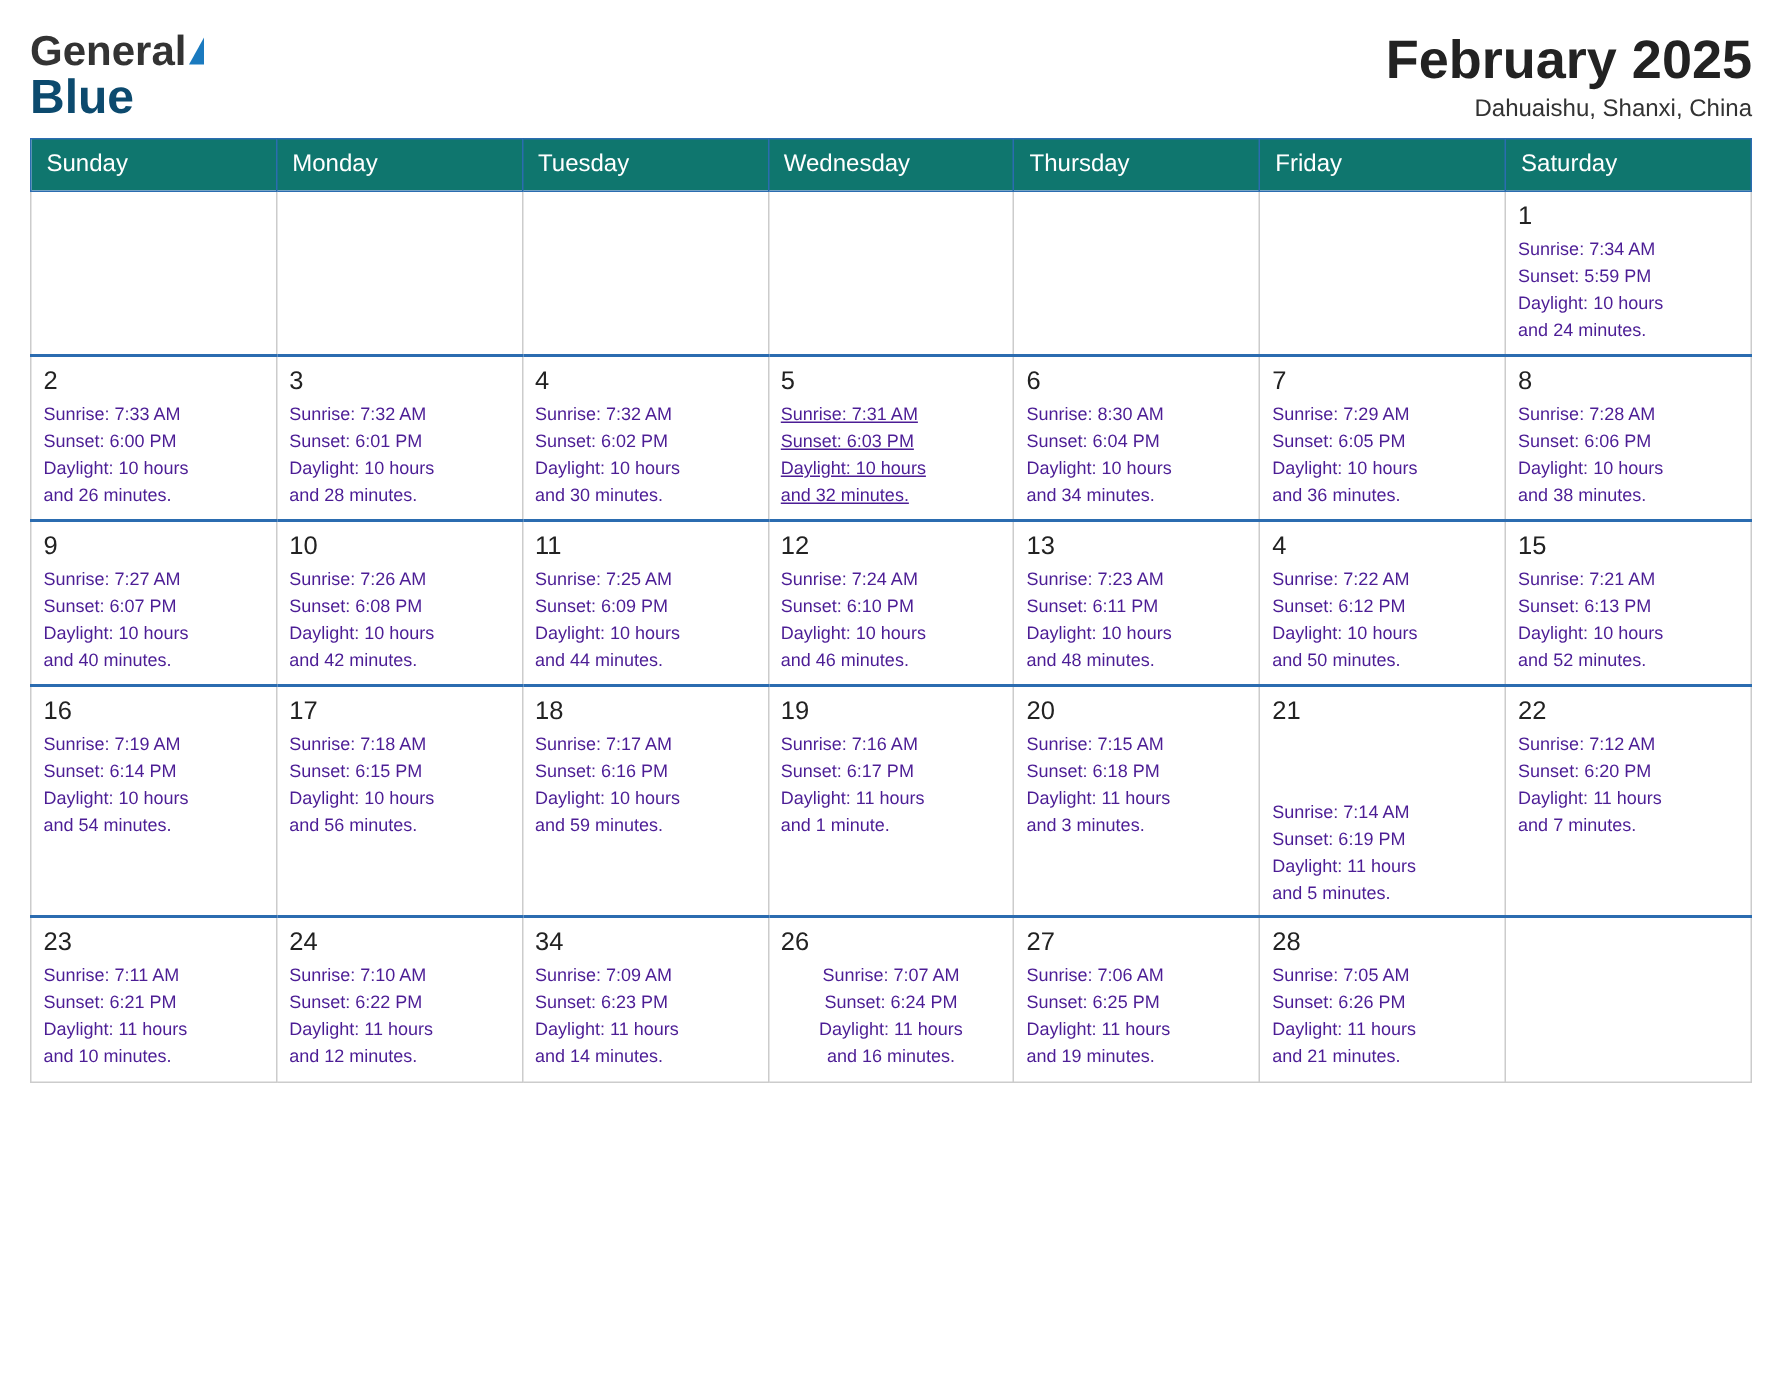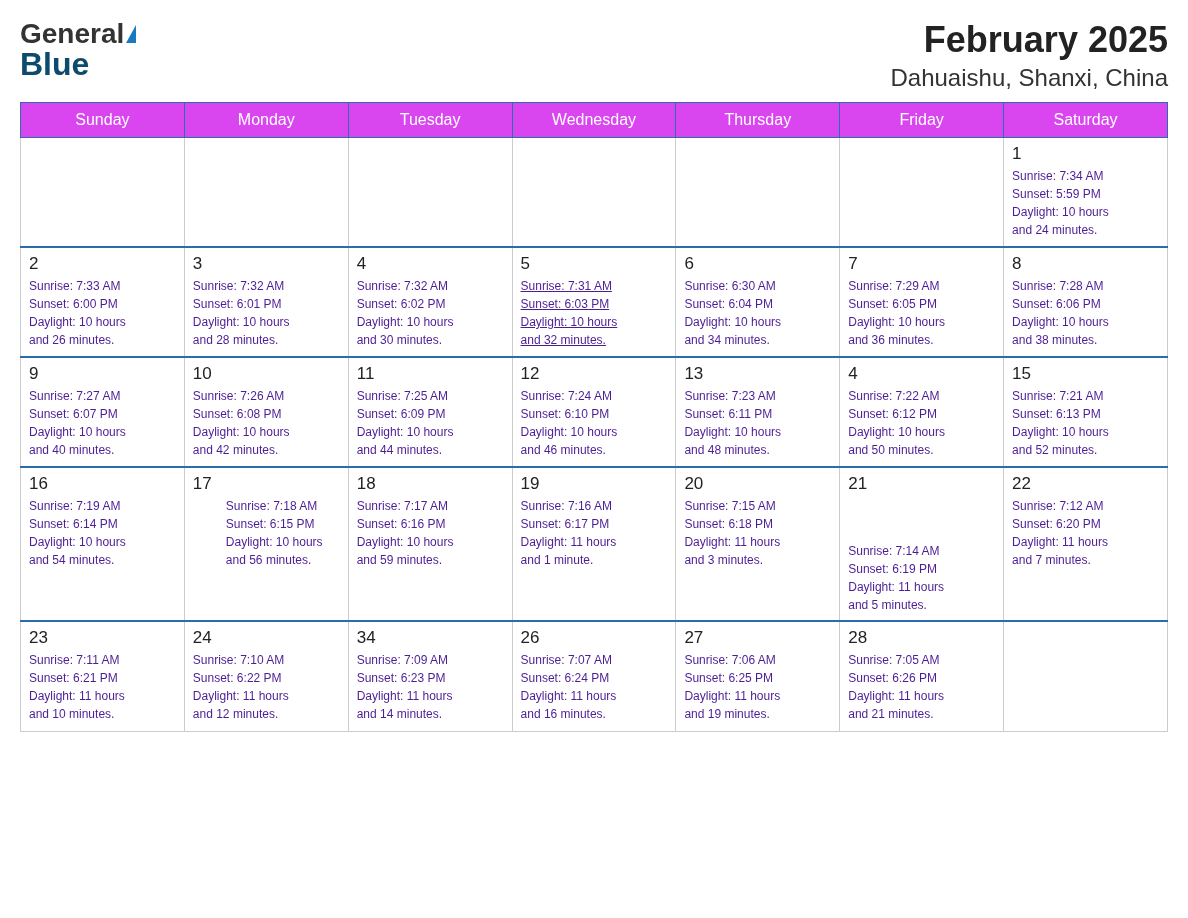--- a/index.html
+++ b/index.html
@@ -47,36 +47,36 @@
     .title-block {
       text-align: right;
     }
     .month-title {
       font-size: 36px;
       font-weight: bold;
       color: #222;
       line-height: 1.1;
     }
     .location-title {
-      font-size: 24px;
+      font-size: 16px;
       color: #333;
       margin-top: 4px;
     }
     .calendar {
       width: 100%;
       border-collapse: collapse;
       margin-top: 10px;
     }
     .calendar th {
-      background-color: #d946ef;
+      background-color: #0f766e;
       color: #fff;
       font-size: 16px;
       font-weight: normal;
       padding: 8px 10px;
-      text-align: center;
+      text-align: left;
       border: 1px solid #2b6cb0;
     }
     .calendar td {
       vertical-align: top;
       border: 1px solid #ccc;
       padding: 6px 8px;
       width: 14.28%;
       min-height: 110px;
       height: 110px;
     }
@@ -168,21 +168,21 @@
         </td>
         <td>
           <span class="day-num">5</span>
           <div class="day-info" style="white-space: pre-line; text-decoration: underline;">Sunrise: 7:31 AM
 Sunset: 6:03 PM
 Daylight: 10 hours
 and 32 minutes.</div>
         </td>
         <td>
           <span class="day-num">6</span>
-          <div class="day-info" style="white-space: pre-line;">Sunrise: 6:30 AM
+          <div class="day-info" style="white-space: pre-line;">Sunrise: 8:30 AM
 Sunset: 6:04 PM
 Daylight: 10 hours
 and 34 minutes.</div>
         </td>
         <td>
           <span class="day-num">7</span>
           <div class="day-info" style="white-space: pre-line;">Sunrise: 7:29 AM
 Sunset: 6:05 PM
 Daylight: 10 hours
 and 36 minutes.</div>
@@ -249,21 +249,21 @@
       <tr class="row-separator">
         <td>
           <span class="day-num">16</span>
           <div class="day-info" style="white-space: pre-line;">Sunrise: 7:19 AM
 Sunset: 6:14 PM
 Daylight: 10 hours
 and 54 minutes.</div>
         </td>
         <td>
           <span class="day-num">17</span>
-          <div class="day-info" style="white-space: pre-line; margin-left: 33px;">Sunrise: 7:18 AM
+          <div class="day-info" style="white-space: pre-line;">Sunrise: 7:18 AM
 Sunset: 6:15 PM
 Daylight: 10 hours
 and 56 minutes.</div>
         </td>
         <td>
           <span class="day-num">18</span>
           <div class="day-info" style="white-space: pre-line;">Sunrise: 7:17 AM
 Sunset: 6:16 PM
 Daylight: 10 hours
 and 59 minutes.</div>
@@ -314,21 +314,21 @@
         </td>
         <td>
           <span class="day-num">34</span>
           <div class="day-info" style="white-space: pre-line;">Sunrise: 7:09 AM
 Sunset: 6:23 PM
 Daylight: 11 hours
 and 14 minutes.</div>
         </td>
         <td>
           <span class="day-num">26</span>
-          <div class="day-info" style="white-space: pre-line;">Sunrise: 7:07 AM
+          <div class="day-info" style="white-space: pre-line; text-align: center;">Sunrise: 7:07 AM
 Sunset: 6:24 PM
 Daylight: 11 hours
 and 16 minutes.</div>
         </td>
         <td>
           <span class="day-num">27</span>
           <div class="day-info" style="white-space: pre-line;">Sunrise: 7:06 AM
 Sunset: 6:25 PM
 Daylight: 11 hours
 and 19 minutes.</div>

